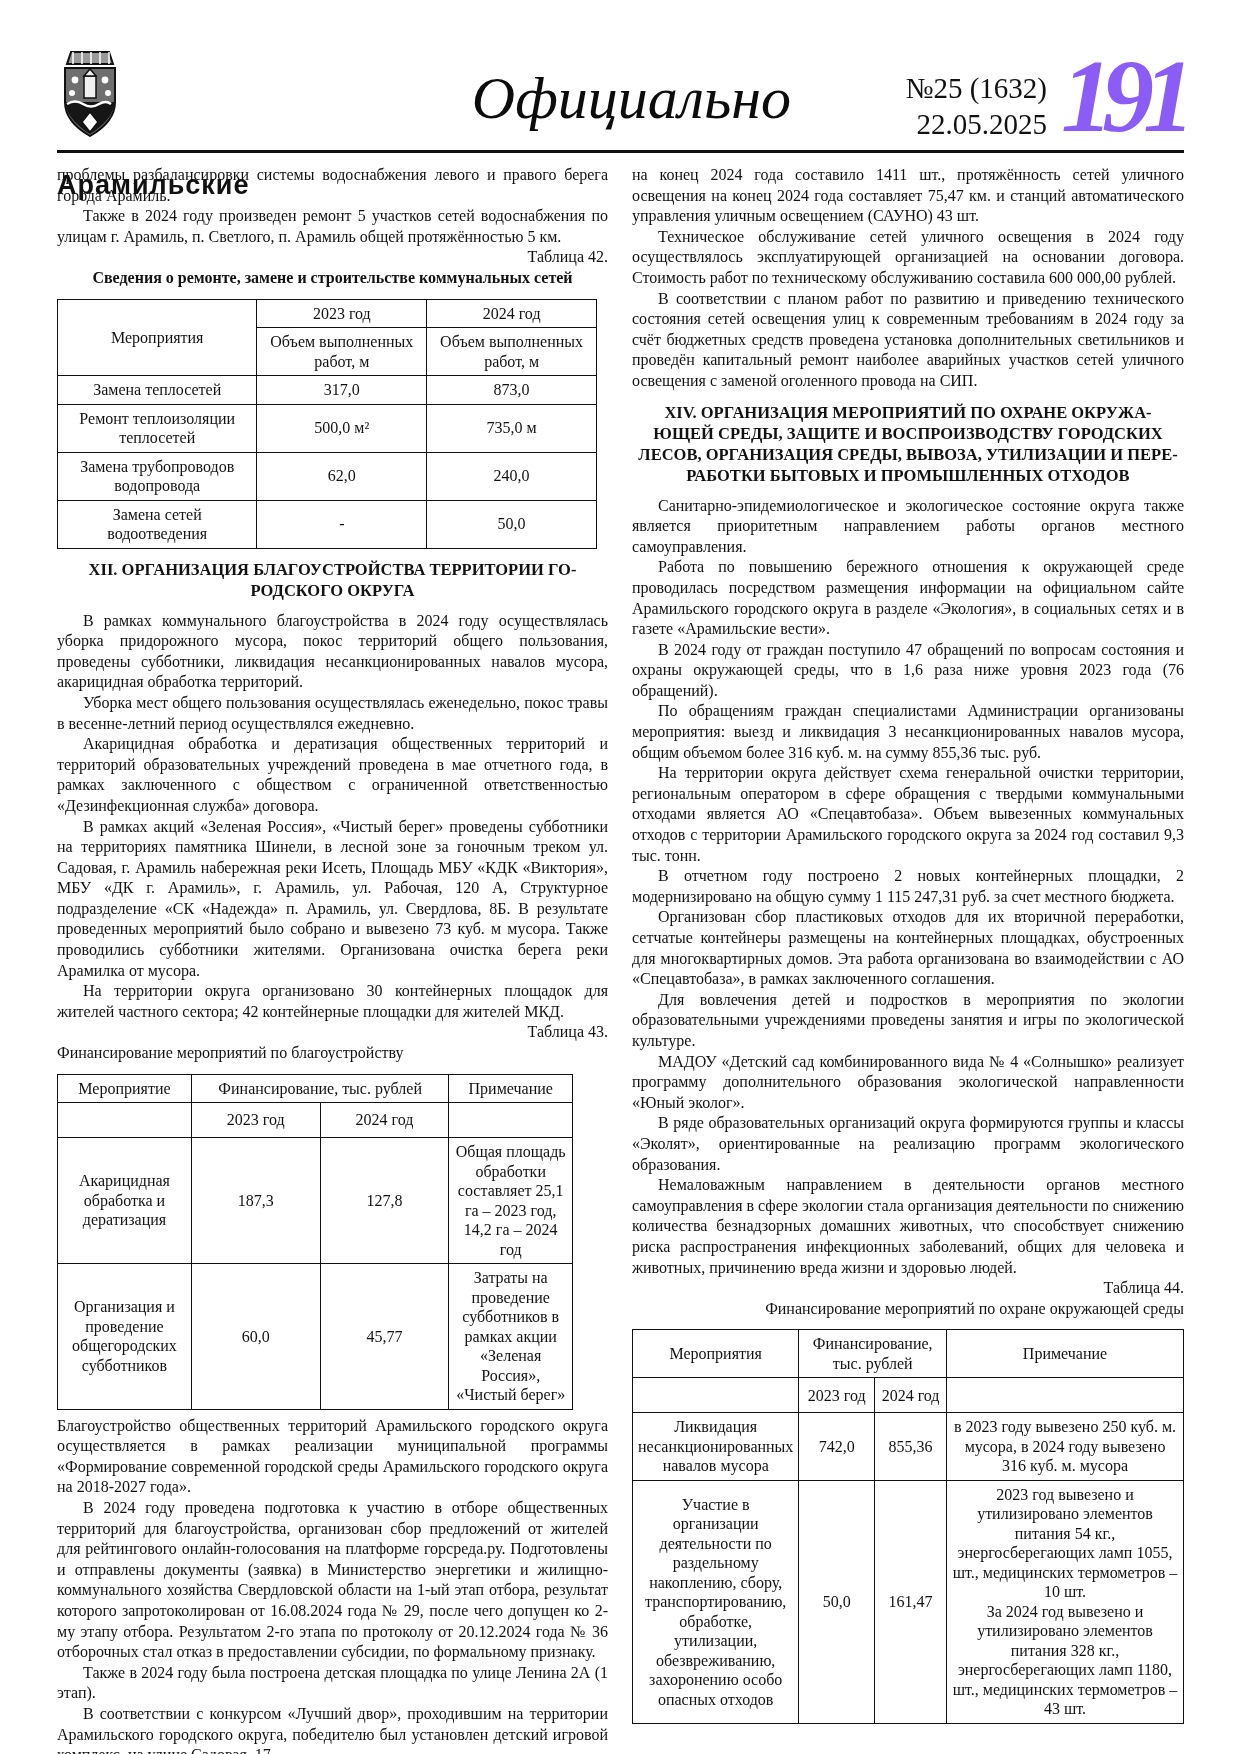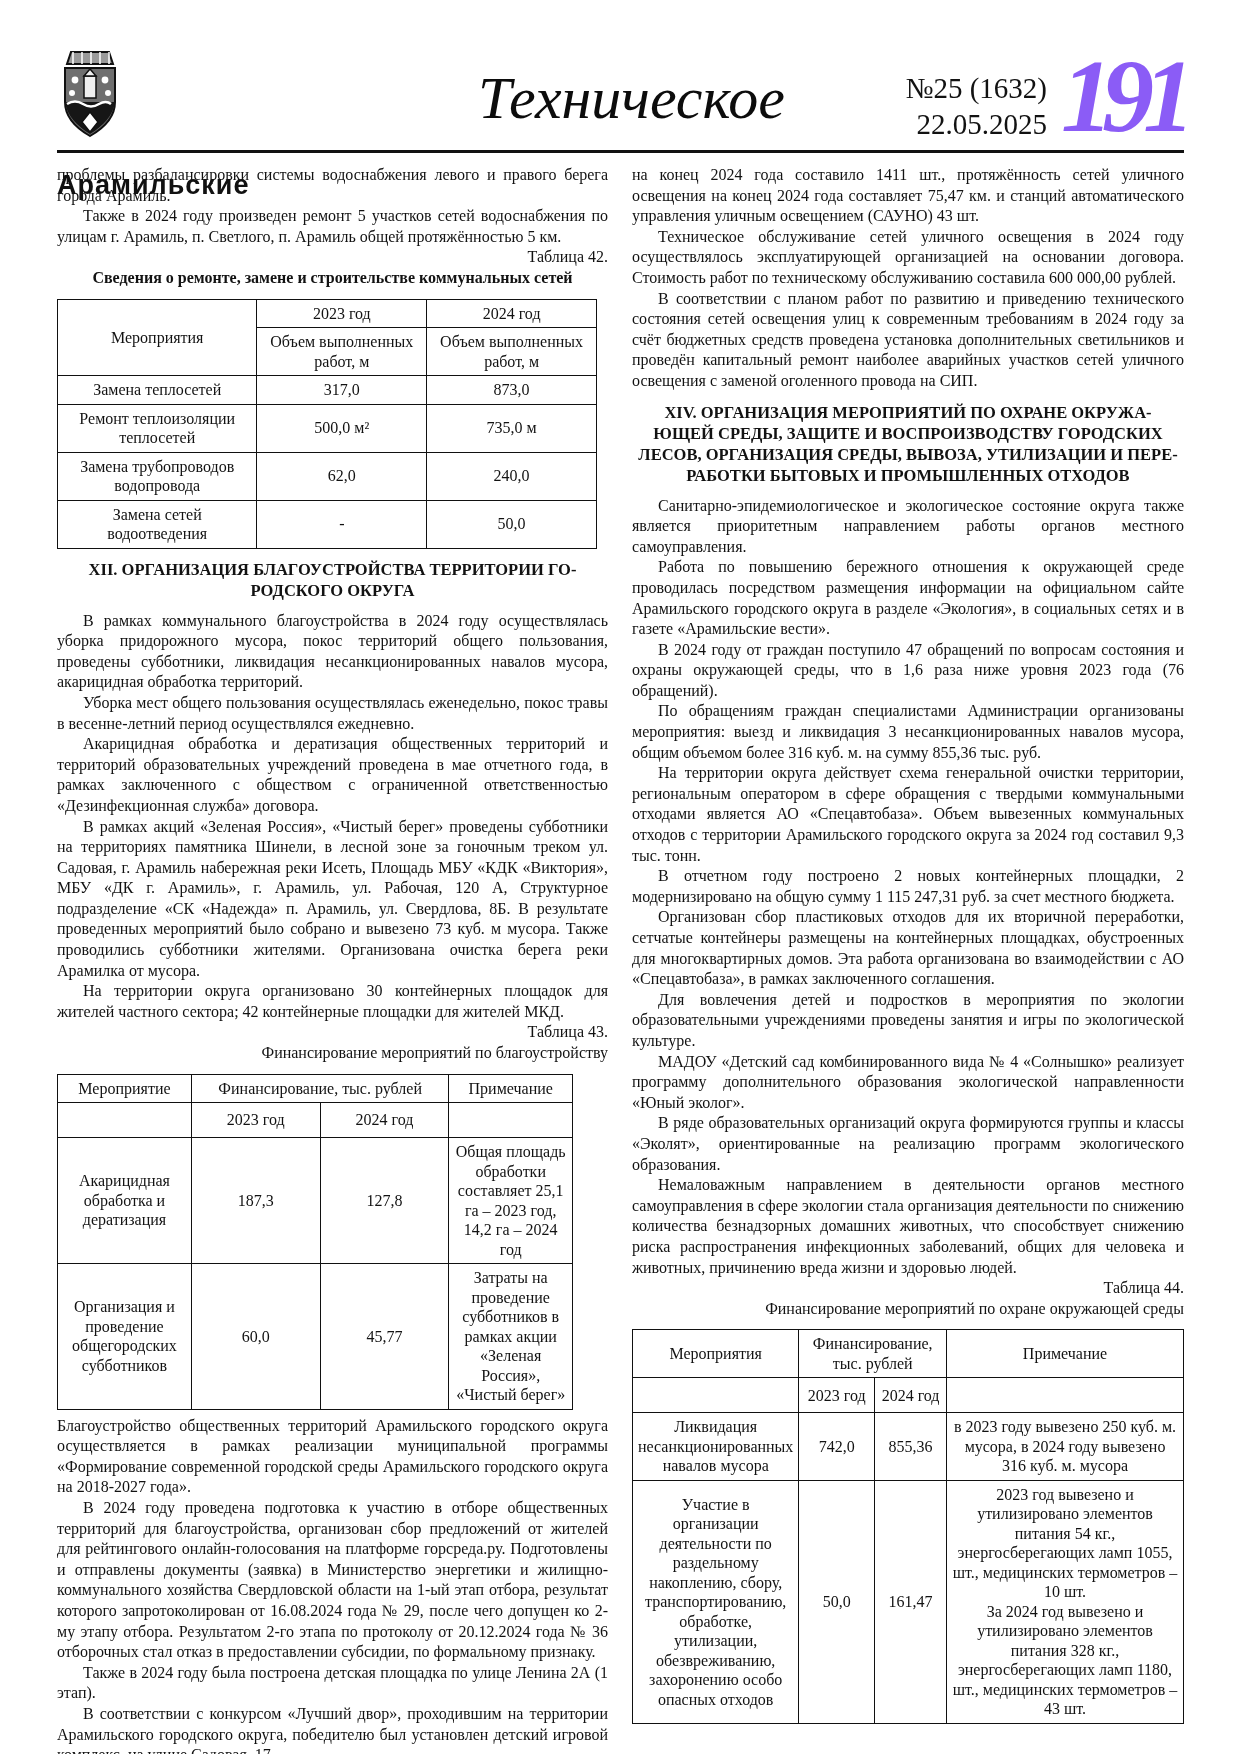--- a/index.html
+++ b/index.html
@@ -18,21 +18,21 @@
   .section-title{flex:1;text-align:center;font-style:italic;font-size:60px;line-height:96px;font-family:"Liberation Serif",serif;color:#0c0c0c;}
   .issue{margin-top:20px;text-align:right;font-size:29px;line-height:1.25;white-space:nowrap;}
   .pagenum{font-weight:bold;font-size:104px;line-height:92px;letter-spacing:-11px;margin-left:14px;font-family:"Liberation Serif",serif;color:#8b5cf6;font-style:italic;}
   .rule{border:0;border-top:3px solid #111;margin:4px 0 12px 0;}
   
   .columns{display:flex;gap:24px;}
   .col{width:552px;font-size:16px;line-height:20.6px;text-align:justify;}
   .col p{margin:0;text-indent:26px;}
   .col p.noindent{text-indent:0;}
   .tlabel-r{text-indent:0 !important;text-align:right;}
-  .tcap{text-indent:0 !important;text-align:right;}
+  .tcap{text-indent:0 !important;text-align:left;}
   .tcap-b{text-indent:0 !important;text-align:center;font-weight:bold;}
   .tcap-l{text-align:right;text-indent:26px;}
   h3.sec{font-size:16.5px;line-height:21px;text-align:center;font-weight:bold;margin:10px 0 10px 0;white-space:pre-line;}
   
   table.doc{border-collapse:collapse;margin:10px 0 6px 0;font-size:16px;line-height:19.5px;}
   table.doc th,table.doc td{
     border:1px solid #111;text-align:center;vertical-align:middle;
     font-weight:normal;padding:4px 5px;
   }
   .t42{width:540px;}
@@ -62,21 +62,21 @@
         <rect x="27" y="26" width="12" height="22" fill="#efefef" stroke="#111" stroke-width="1.5"></rect>
         <path d="M27 26 l6 -7 6 7 z" fill="#efefef" stroke="#111" stroke-width="1.5"></path>
         <path d="M10 54 q8 -5 16 0 q8 5 16 0 q7 -4 12 0" stroke="#fff" stroke-width="2.5" fill="none"></path>
         <path d="M33 62 l8 10 -8 10 -8 -10 z" fill="#fff" stroke="#111" stroke-width="1.5"></path>
       </svg>
     </span>
     <span class="logo-names">
       <span class="paper-top">Арамильские</span>
     </span>
   </div>
-  <div class="section-title">Техническое</div>
+  <div class="section-title">Официально</div>
   <div class="issue">
     <div>№25 (1632)</div>
     <div>22.05.2025</div>
   </div>
   <div class="pagenum">191</div>
 </header>
 <hr class="rule">
 
 <main class="columns">
 

